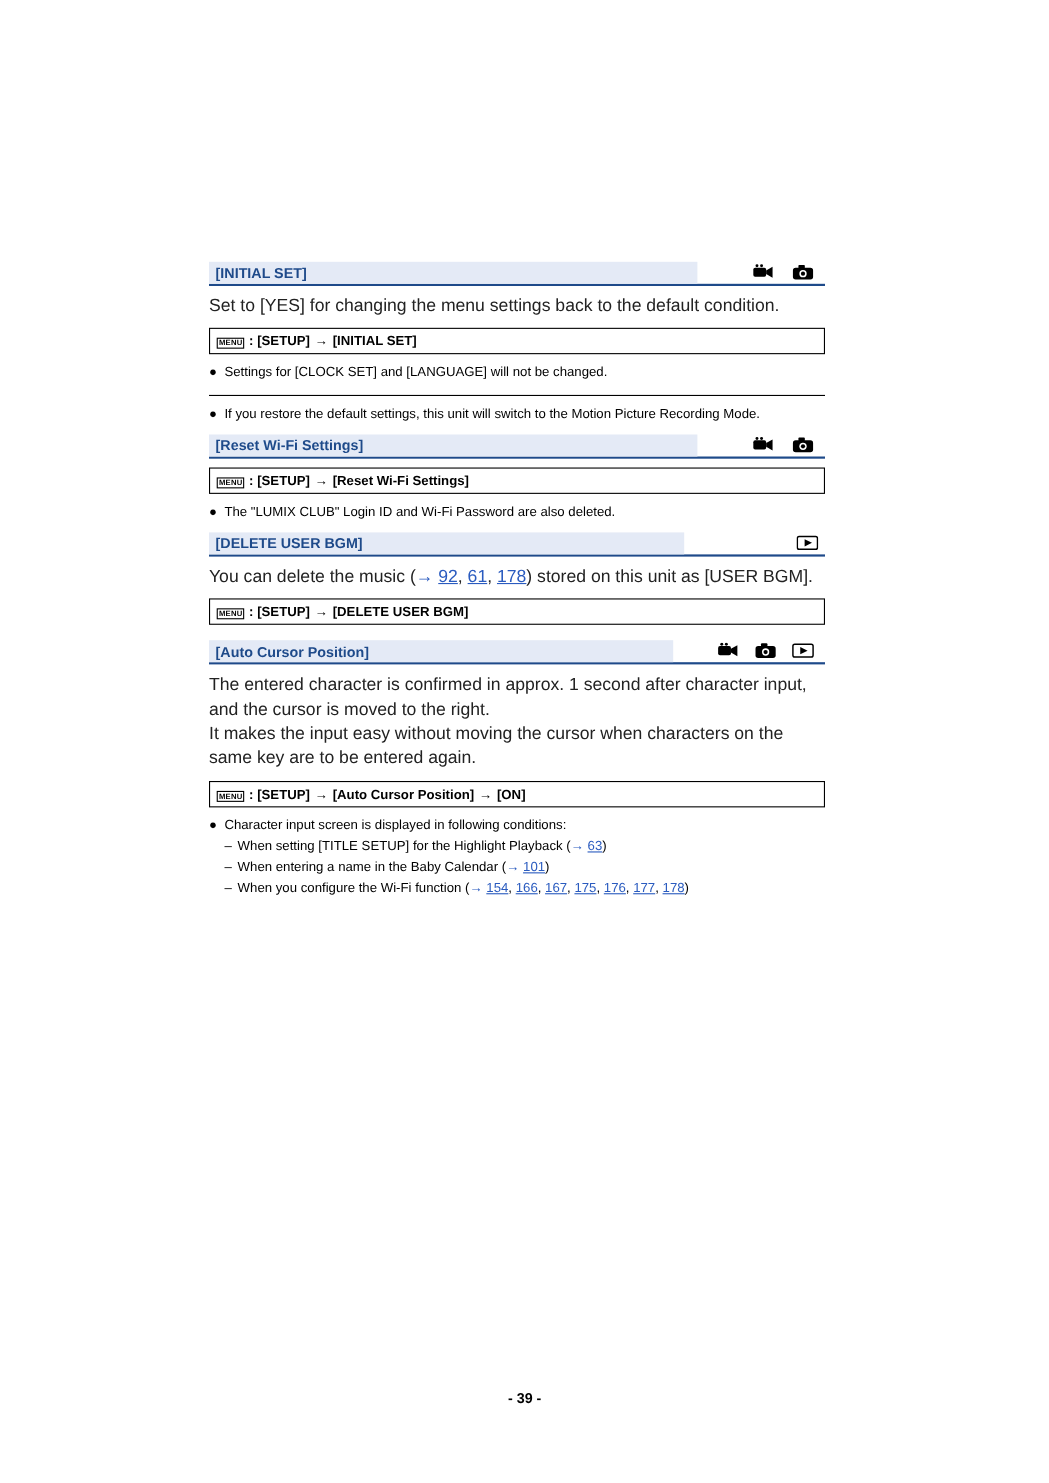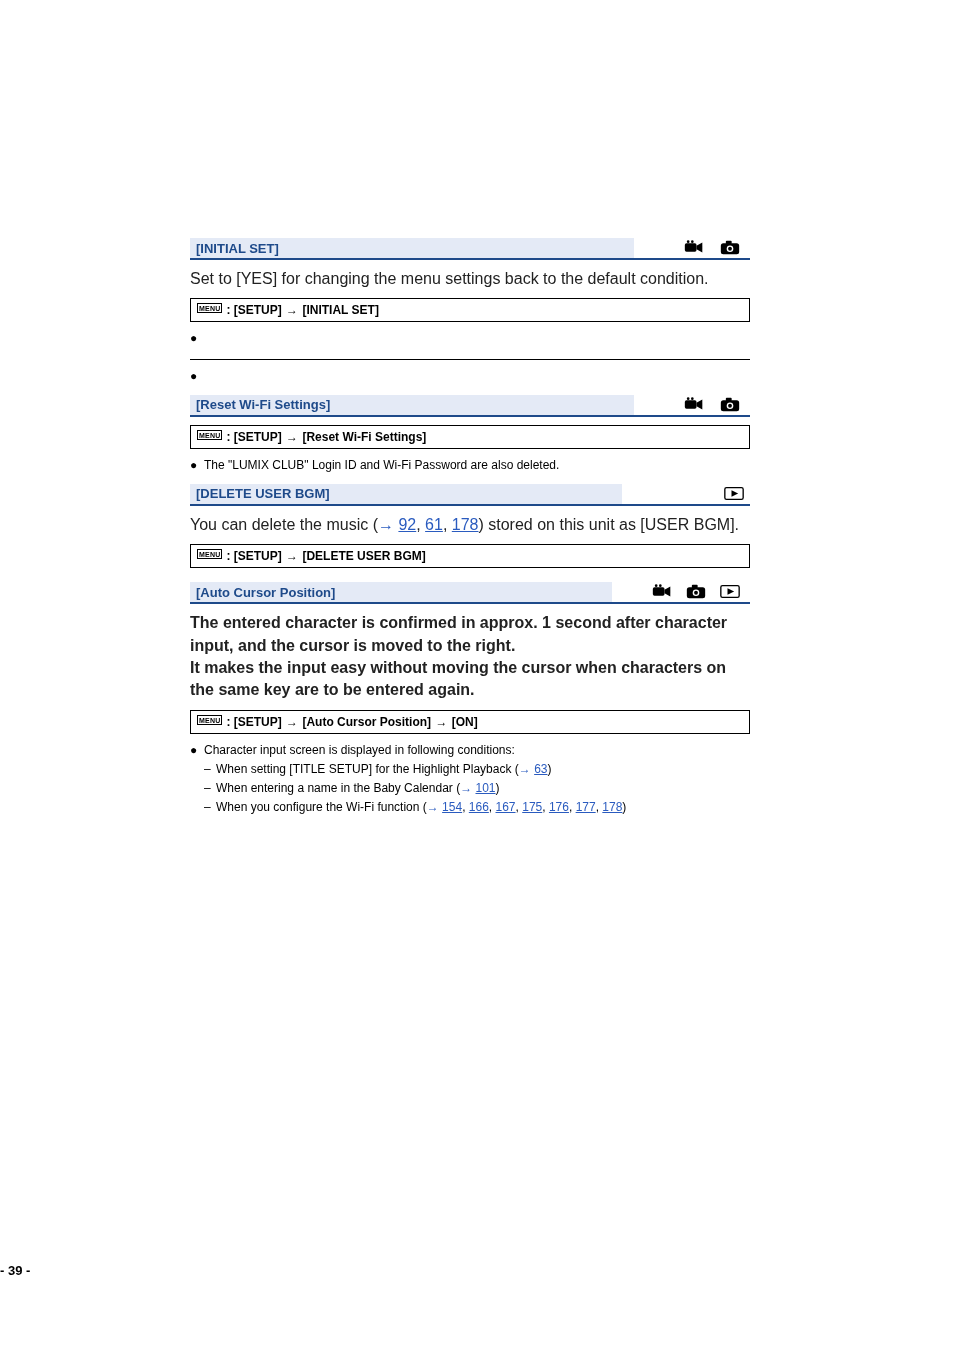--- a/index.html
+++ b/index.html
@@ -35,21 +35,21 @@
   }
   .icon-strip.right-only { padding-left: 0; padding-right: 6px; justify-content: flex-end; flex: 0 0 128px; }
 
   .body-text { font-size: 16px; line-height: 1.4; margin-top: 8px; color: #222; }
   .path-box {
     border: 1px solid #000;
     padding: 4px 6px;
     margin-top: 8px;
     font-size: 12px;
     display: flex;
-    align-items: flex-start;
+    align-items: flex-end;
     gap: 4px;
   }
   .menu-box-icon {
     border: 1px solid #000;
     font-size: 7px;
     padding: 1px 1px 0 1px;
     line-height: 1;
     font-weight: bold;
     letter-spacing: 0.2px;
     display: inline-block;
@@ -60,21 +60,21 @@
   .bullet-row { display: flex; margin-top: 8px; font-size: 12px; line-height: 1.4; }
   .bullet-dot { width: 14px; flex-shrink: 0; }
   .sub-row { display: flex; margin-top: 2px; font-size: 12px; padding-left: 14px; line-height: 1.45; }
   .sub-dash { width: 12px; flex-shrink: 0; }
 
   .divider { border-top: 1px solid #000; margin-top: 12px; margin-bottom: 2px; }
 
   .link { color: #2a5bbf; text-decoration: underline; }
   .link-arrow { color: #2a5bbf; font-weight: bold; }
 
-  .page-num { position: absolute; bottom: 70px; left: 0; right: 0; font-size: 13px; font-weight: bold; }
+  .page-num { position: absolute; bottom: 70px; left: 0; right: 0; text-align: center; font-size: 13px; font-weight: bold; }
 
   
   .ic { width: 20px; height: 16px; display: inline-block; }
 </style>
 </head>
 <body>
 
 <div class="page">
   <div class="content">
 
@@ -106,26 +106,28 @@
 
     <div class="path-box">
       <span class="menu-box-icon">MENU</span>
       <span class="path-text">
         <span> : </span><span>[SETUP]</span><span class="arrow-char"> → </span><span>[INITIAL SET]</span>
       </span>
     </div>
 
     <div class="bullet-row">
       <span class="bullet-dot">●</span>
+      <span>Settings for [CLOCK SET] and [LANGUAGE] will not be changed.</span>
     </div>
 
     <div class="divider"></div>
 
     <div class="bullet-row">
       <span class="bullet-dot">●</span>
+      <span>If you restore the default settings, this unit will switch to the Motion Picture Recording Mode.</span>
     </div>
 
     <div class="section-header" style="margin-top:10px;">
       <div class="section-title-box">
         <span class="section-title">[Reset Wi-Fi Settings]</span>
       </div>
       <div class="icon-strip">
         <span class="ic">
           <svg viewBox="0 0 24 18">
               <rect x="1" y="4" width="14" height="10" rx="2" fill="#000"></rect>
@@ -206,21 +208,21 @@
         </span>
         <span class="ic">
           <svg viewBox="0 0 24 18">
               <rect x="1" y="2" width="22" height="14" rx="2" fill="none" stroke="#000" stroke-width="1.6"></rect>
               <path d="M9 5 L17 9 L9 13 Z" fill="#000"></path>
             </svg>
         </span>
       </div>
     </div>
 
-    <p class="body-text" style="white-space:pre-line;font-weight:bold;">The entered character is confirmed in approx. 1 second after character input, and the cursor is moved to the right.
+    <p class="body-text" style="white-space:pre-line;">The entered character is confirmed in approx. 1 second after character input, and the cursor is moved to the right.
 It makes the input easy without moving the cursor when characters on the same key are to be entered again.</p>
 
     <div class="path-box">
       <span class="menu-box-icon">MENU</span>
       <span class="path-text">
         <span> : </span><span>[SETUP]</span><span class="arrow-char"> → </span><span>[Auto Cursor Position]</span><span class="arrow-char"> → </span><span>[ON]</span>
       </span>
     </div>
 
     <div class="bullet-row">

